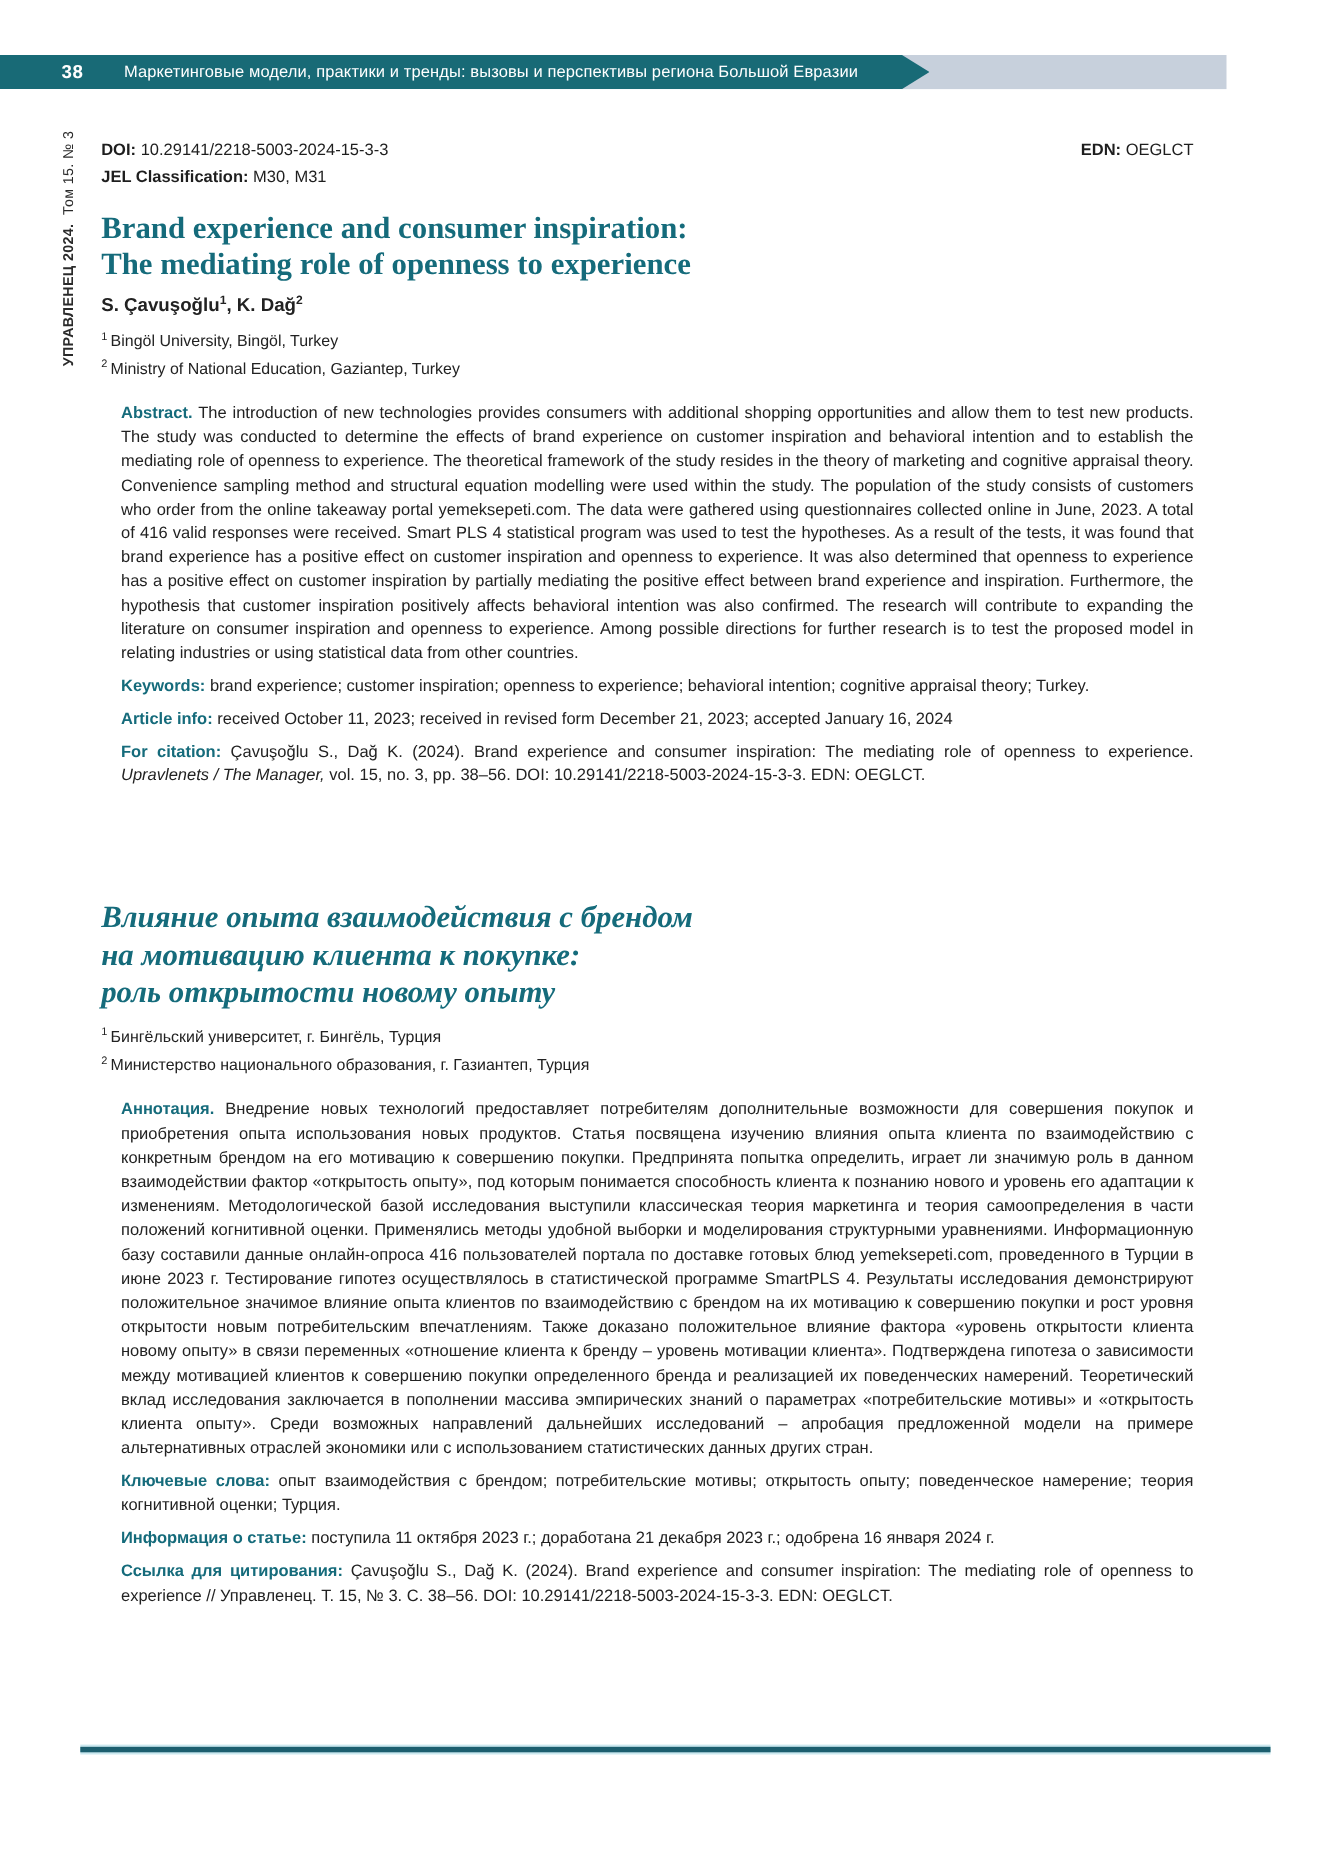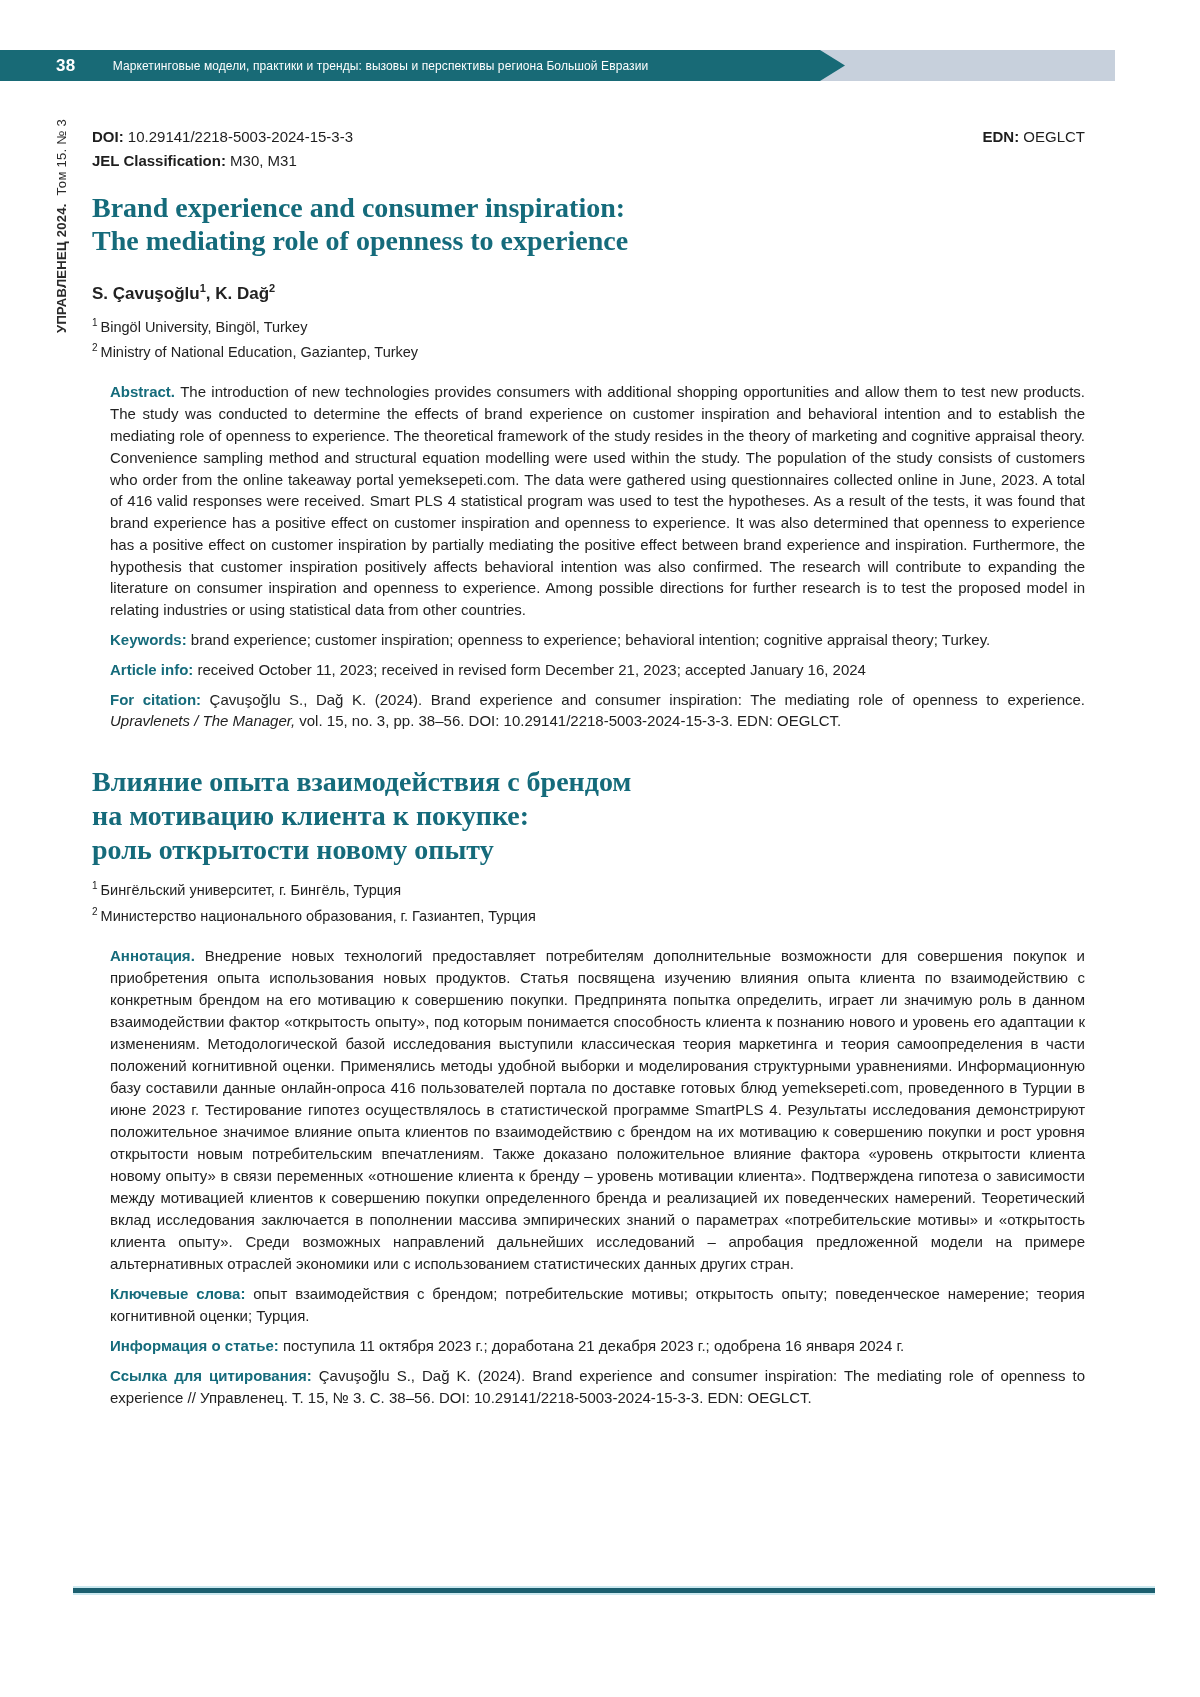--- a/index.html
+++ b/index.html
@@ -26,21 +26,21 @@
   }
   .topbar-teal {
     position: absolute; top: 50px; left: 0;
     width: 845px; height: 31px;
     background: var(--teal_bar, #186a76);
     color: #fff;
     display: flex; align-items: center;
     clip-path: polygon(0 0, 820px 0, 845px 50%, 820px 100%, 0 100%);
   }
   .pagenum { margin-left: 56px; font-size: 17px; font-weight: 700; letter-spacing: .4px; }
-  .running-title { margin-left: 37px; font-size: 12px; letter-spacing: .1px; }
+  .running-title { margin-left: 37px; font-size: 15px; letter-spacing: .1px; }
 
   
   .spine {
     position: absolute; left: 54px; top: 333px;
     transform: rotate(-90deg); transform-origin: 0 0;
     white-space: nowrap;
     font-size: 13px; color: #2a2a2a; letter-spacing: .3px;
   }
   .spine .sp-bold { font-weight: 700; }
   .spine .sp-reg  { font-weight: 400; margin-left: 4px; }
@@ -58,23 +58,23 @@
   .jel-row { margin-top: 7px; font-size: 15px; }
   .blbl { font-weight: 700; }
 
   .title-en, .title-ru {
     font-family: "Liberation Serif", serif;
     font-weight: 700;
     color: var(--teal, #156b7b);
     margin: 0;
   }
   .title-en { margin-top: 22px; font-size: 28px; line-height: 33px; }
-  .title-ru { margin-top: 33px; font-size: 28px; line-height: 34px; }
-
-  .authors { margin-top: 25px; font-size: 17px; font-weight: 700; color: #222; }
+  .title-ru { margin-top: 102px; font-size: 28px; line-height: 34px; font-style: italic; }
+
+  .authors { margin-top: 10px; font-size: 17px; font-weight: 700; color: #222; }
   .authors sup { font-size: 11px; }
 
   .affils { margin-top: 8px; font-size: 14.5px; line-height: 21px; color: #222; }
   .affil sup { font-size: 10px; margin-right: 3px; }
 
   .para {
     padding-left: 18px;
     text-align: justify;
     font-size: 15px;
     line-height: 21.8px;

